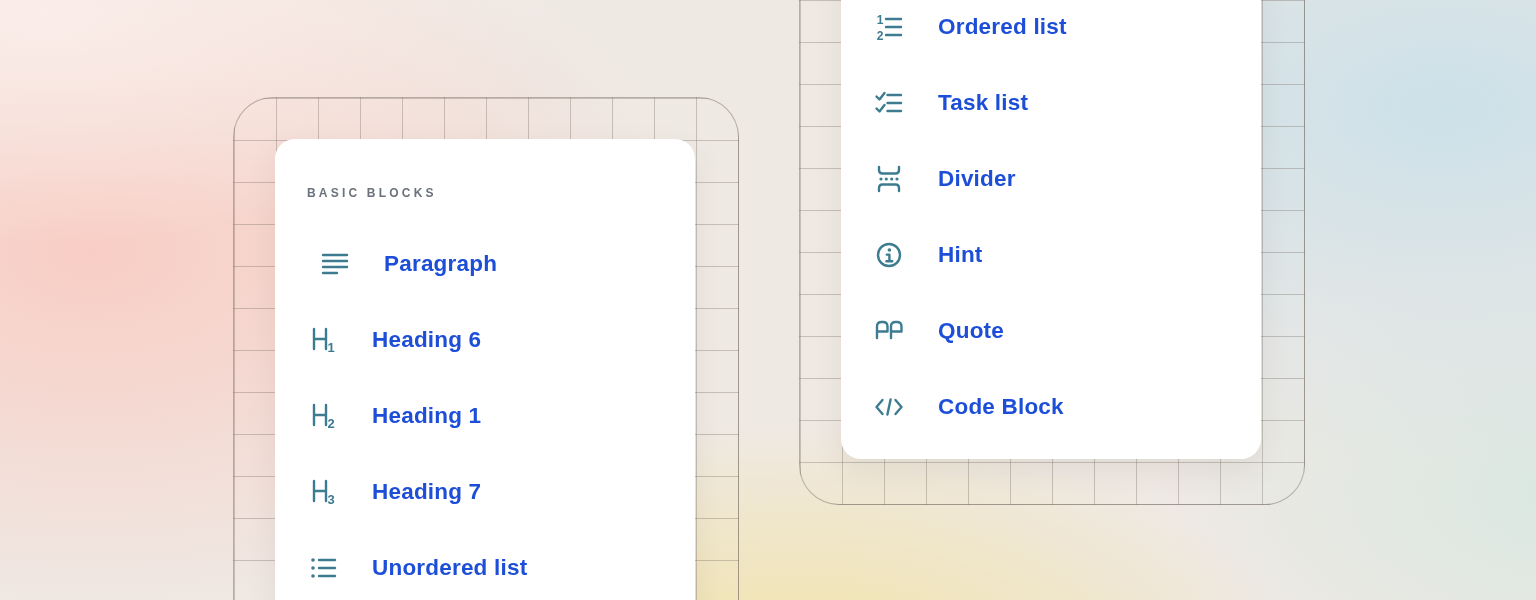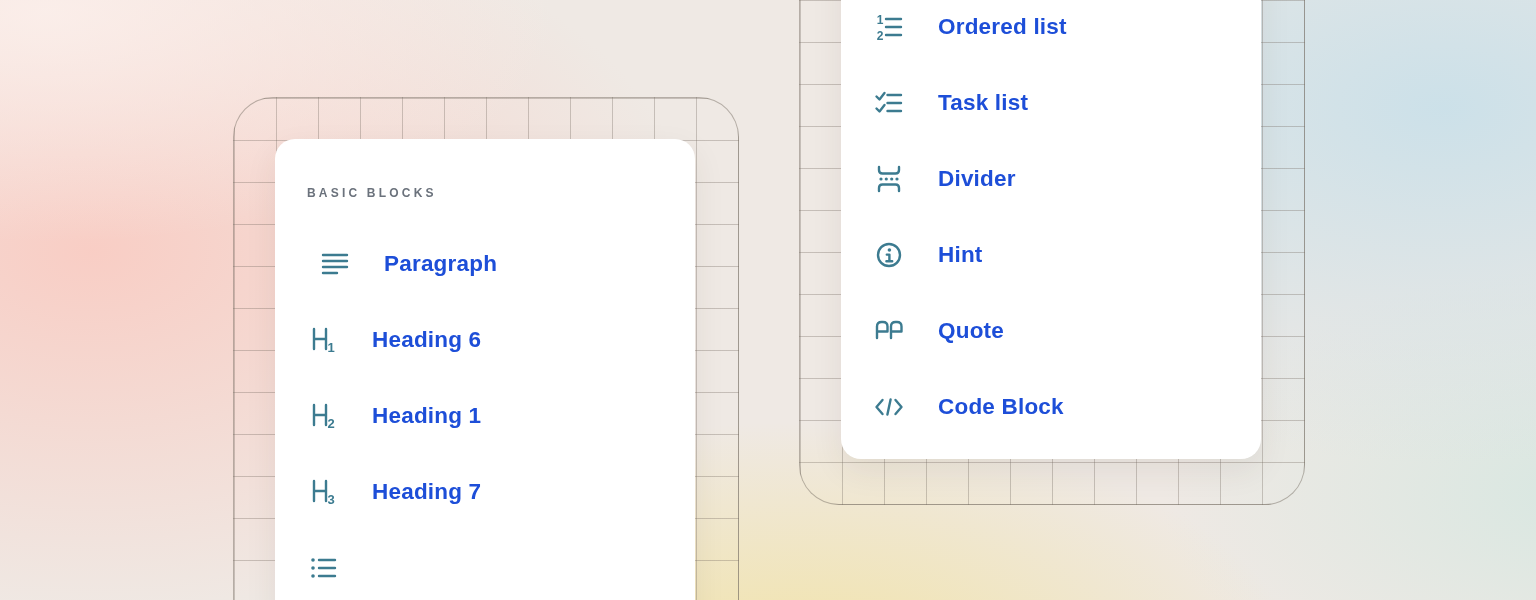--- a/index.html
+++ b/index.html
@@ -105,20 +105,21 @@
 
     <div class="menu-item" style="top:391px;">
       <span class="icon-slot">
         <svg class="blk" width="32" height="32" viewBox="0 0 32 32">
           <circle class="f" cx="6" cy="8" r="1.8"></circle>
           <circle class="f" cx="6" cy="16" r="1.8"></circle>
           <circle class="f" cx="6" cy="24" r="1.8"></circle>
           <path class="s" d="M12,8 H28 M12,16 H28 M12,24 H28"></path>
         </svg>
       </span>
+      <span class="item-label">Unordered list</span>
     </div>
   </div>
 
   <div class="card card-right">
 
     <div class="menu-item" style="top:69px;">
       <span class="icon-slot">
         <svg class="blk" width="32" height="32" viewBox="0 0 32 32">
           <text x="7" y="12.5" font-size="12" text-anchor="middle">1</text>
           <text x="7" y="28.5" font-size="12" text-anchor="middle">2</text>

